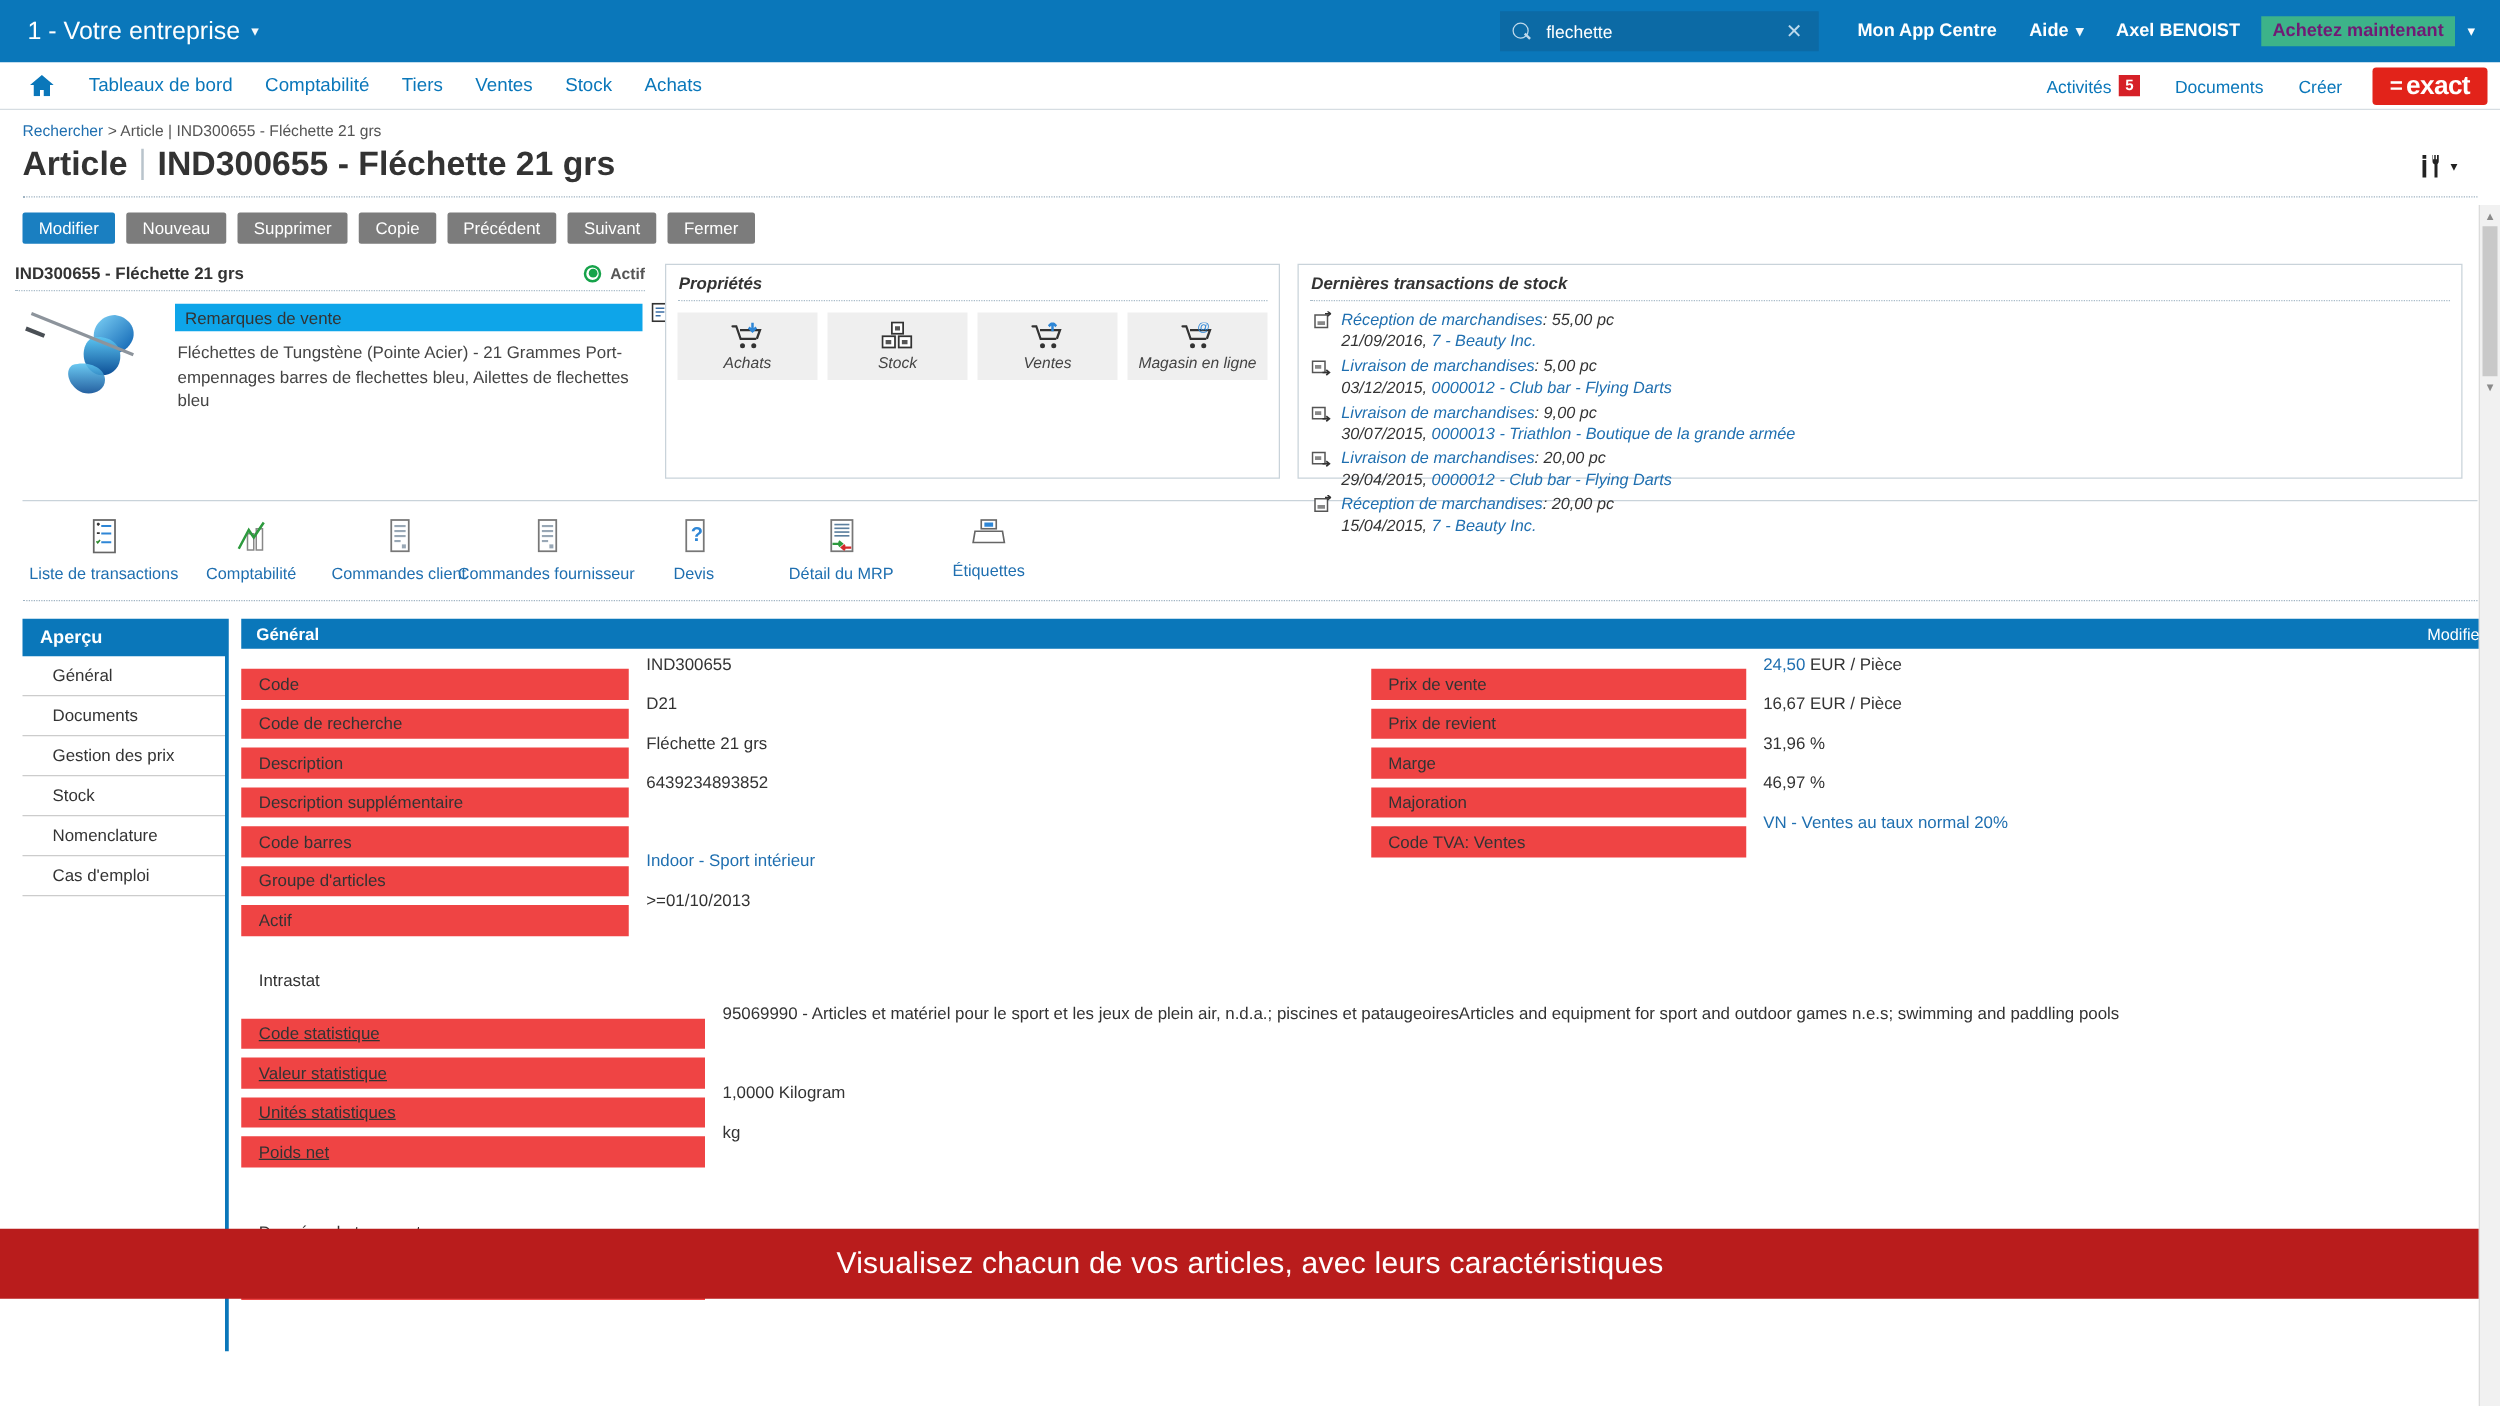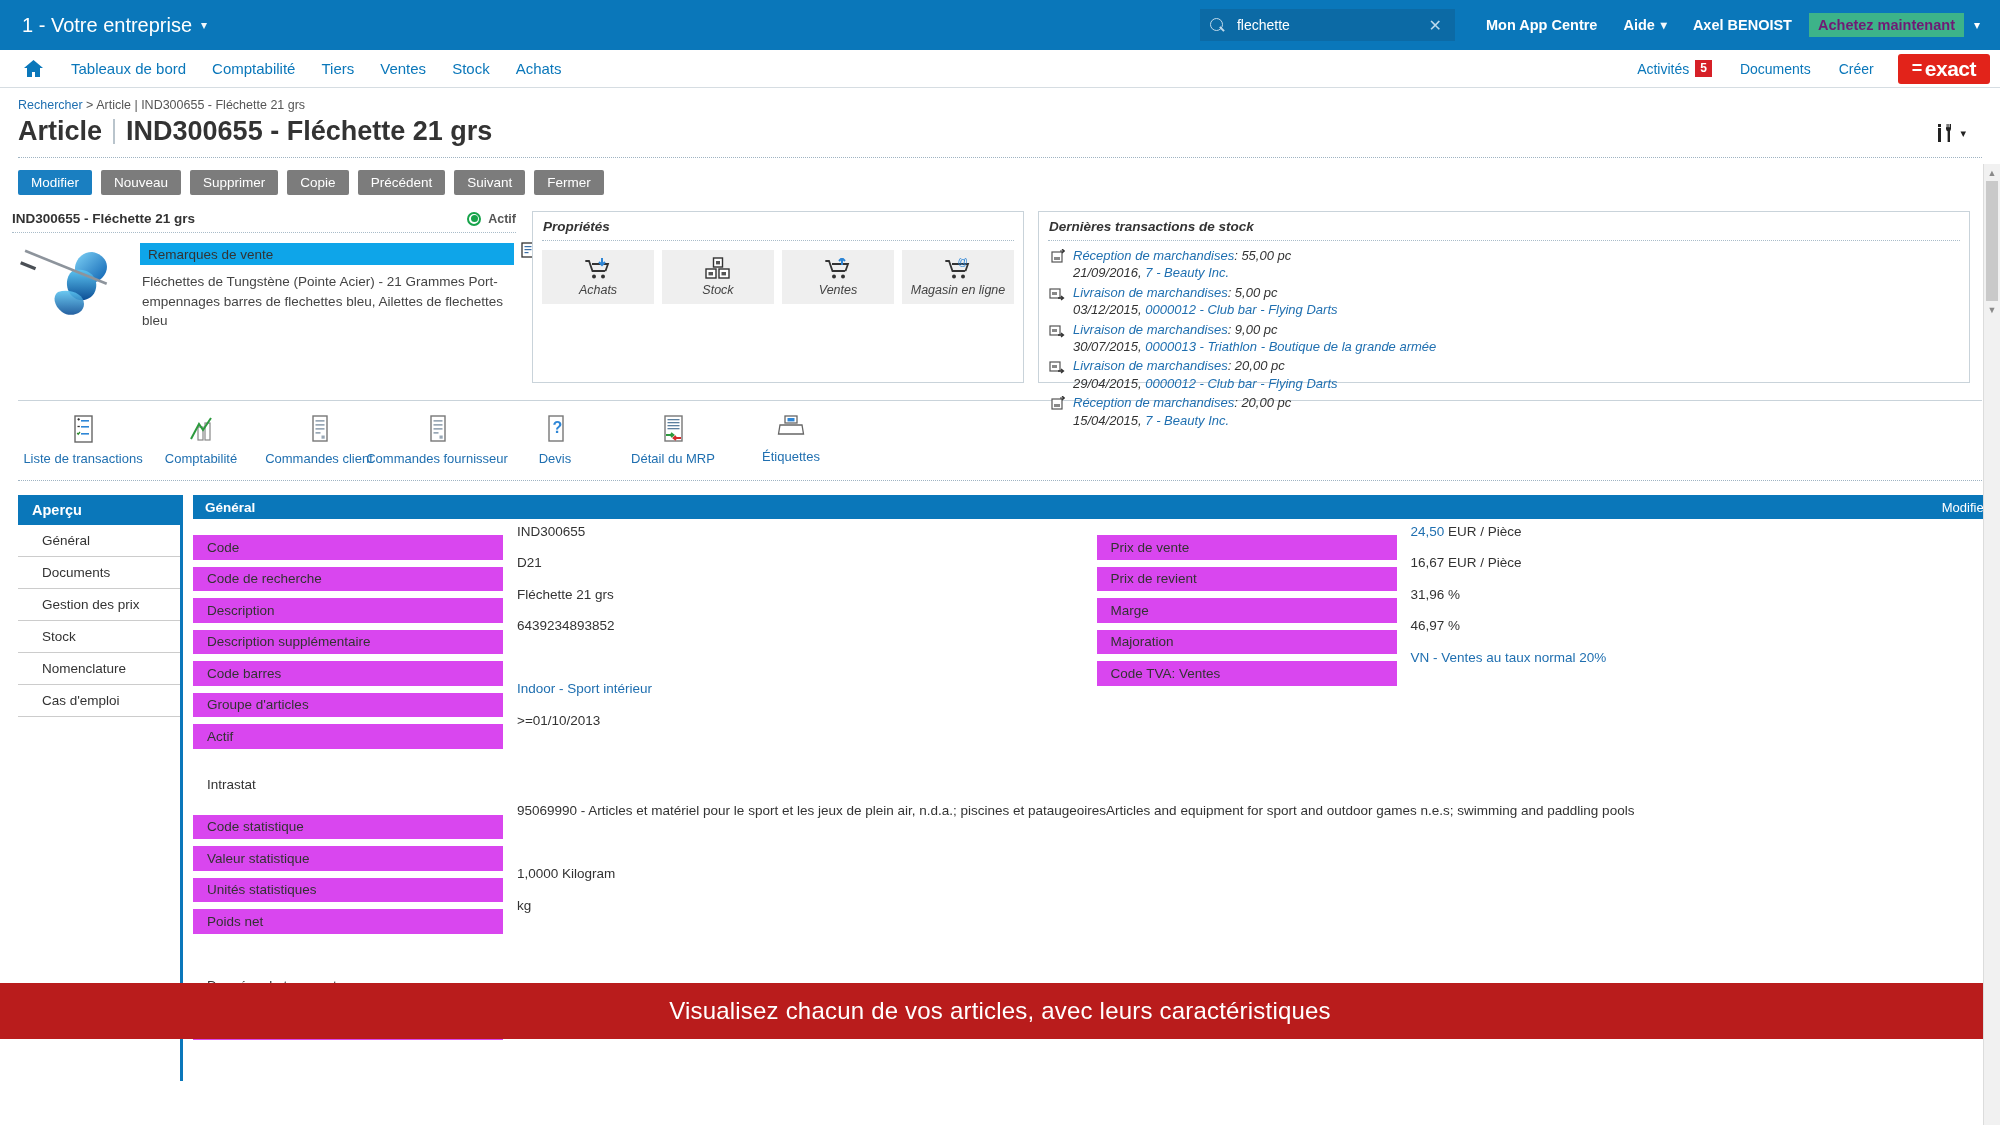--- a/index.html
+++ b/index.html
@@ -164,31 +164,31 @@
   .content { flex:1; margin-left:10px; }
   .sec-head {
     background:#0a77ba; color:#fff; height:24px; display:flex; align-items:center;
     padding:0 12px; font-size:13.5px; font-weight:bold;
   }
   .sec-head .modif { margin-left:auto; font-weight:normal; font-size:13px; cursor:pointer; color:#fff;}
   .cols { display:flex; }
   .col { flex:1; }
   .frow { display:flex; height:24.5px; align-items:center; margin-bottom:0; }
   .flabel {
-    width:310px; flex:0 0 auto; background:#d946ef; height:100%;
+    width:310px; flex:0 0 auto; background:#ef4444; height:100%;
     display:flex; align-items:center; padding-left:14px; font-size:13.5px; color:#333;margin-top:32px;
   }
   .fval { padding-left:14px; font-size:13.5px; color:#333; }
   .fval a { color:#1f6fb0; }
   .fval .lnk { color:#1f6fb0; }
   .gap { height:7px; }
   .colR .flabel { width:300px; }
 
   .sec2-title { font-size:13.5px; color:#333; padding:10px 0 7px 14px;}
-  .wide-label { width:310px; }
+  .wide-label { width:371px;text-decoration:underline; }
 
   
   .banner {
     position:absolute; left:0; right:0; top:895px; height:56px;
     background:#b91c1c; display:flex; align-items:center; justify-content:center;
     color:#fff; font-size:24px; letter-spacing:.2px;
   }
 
   
   .vscroll {

